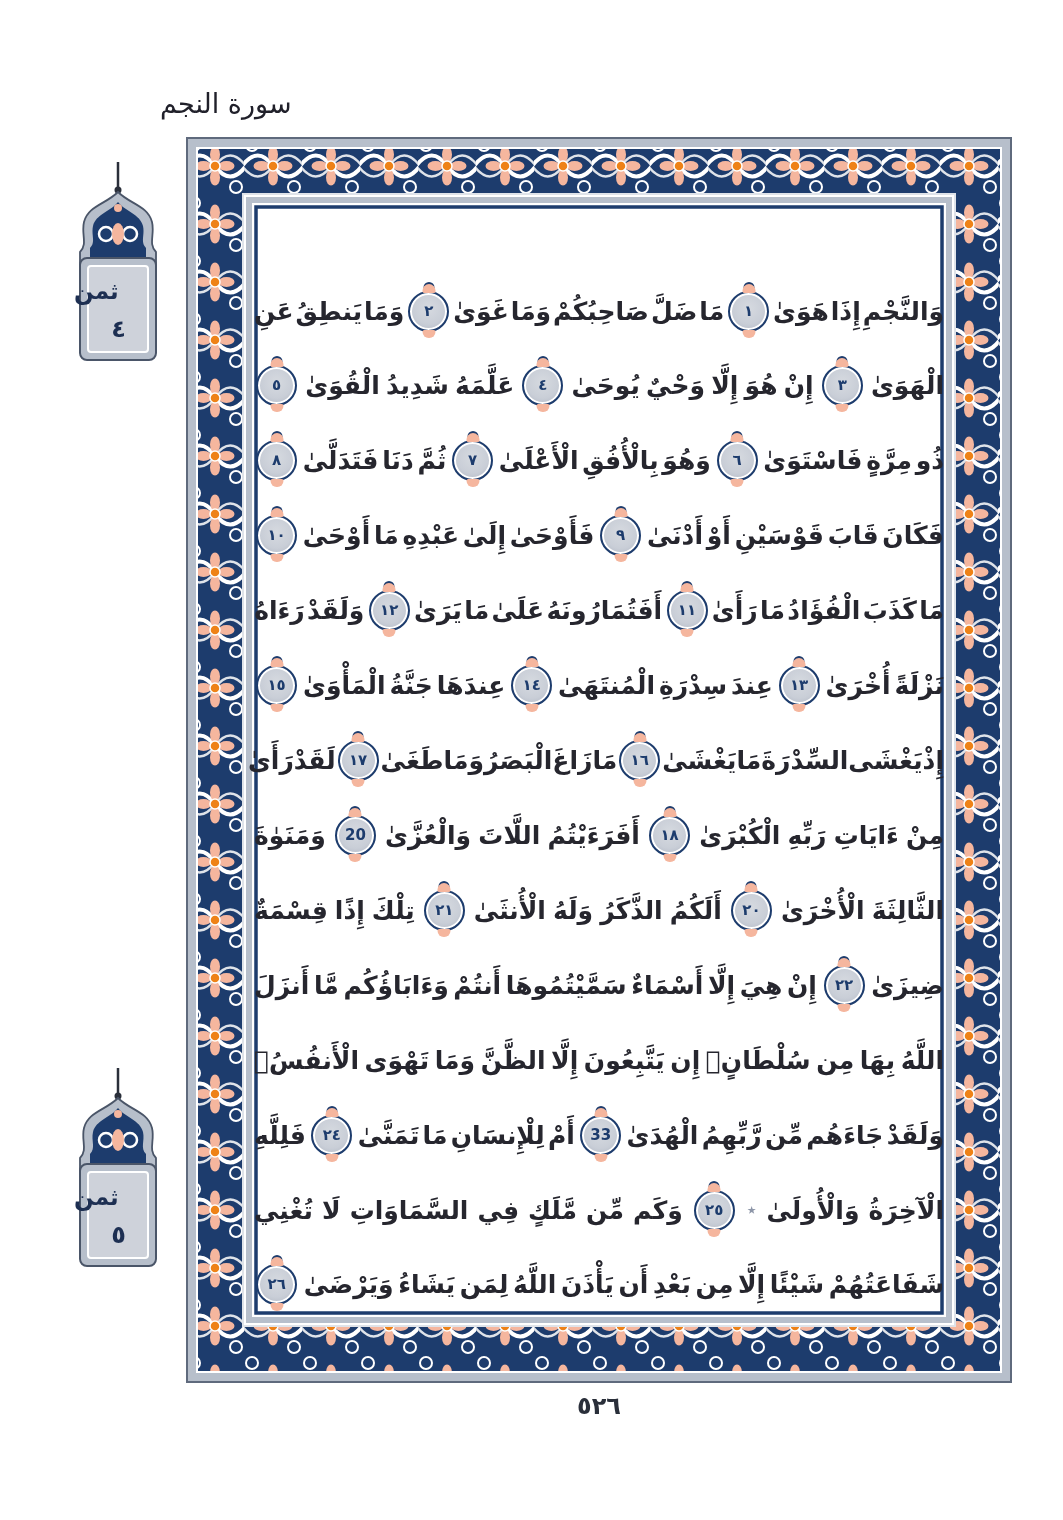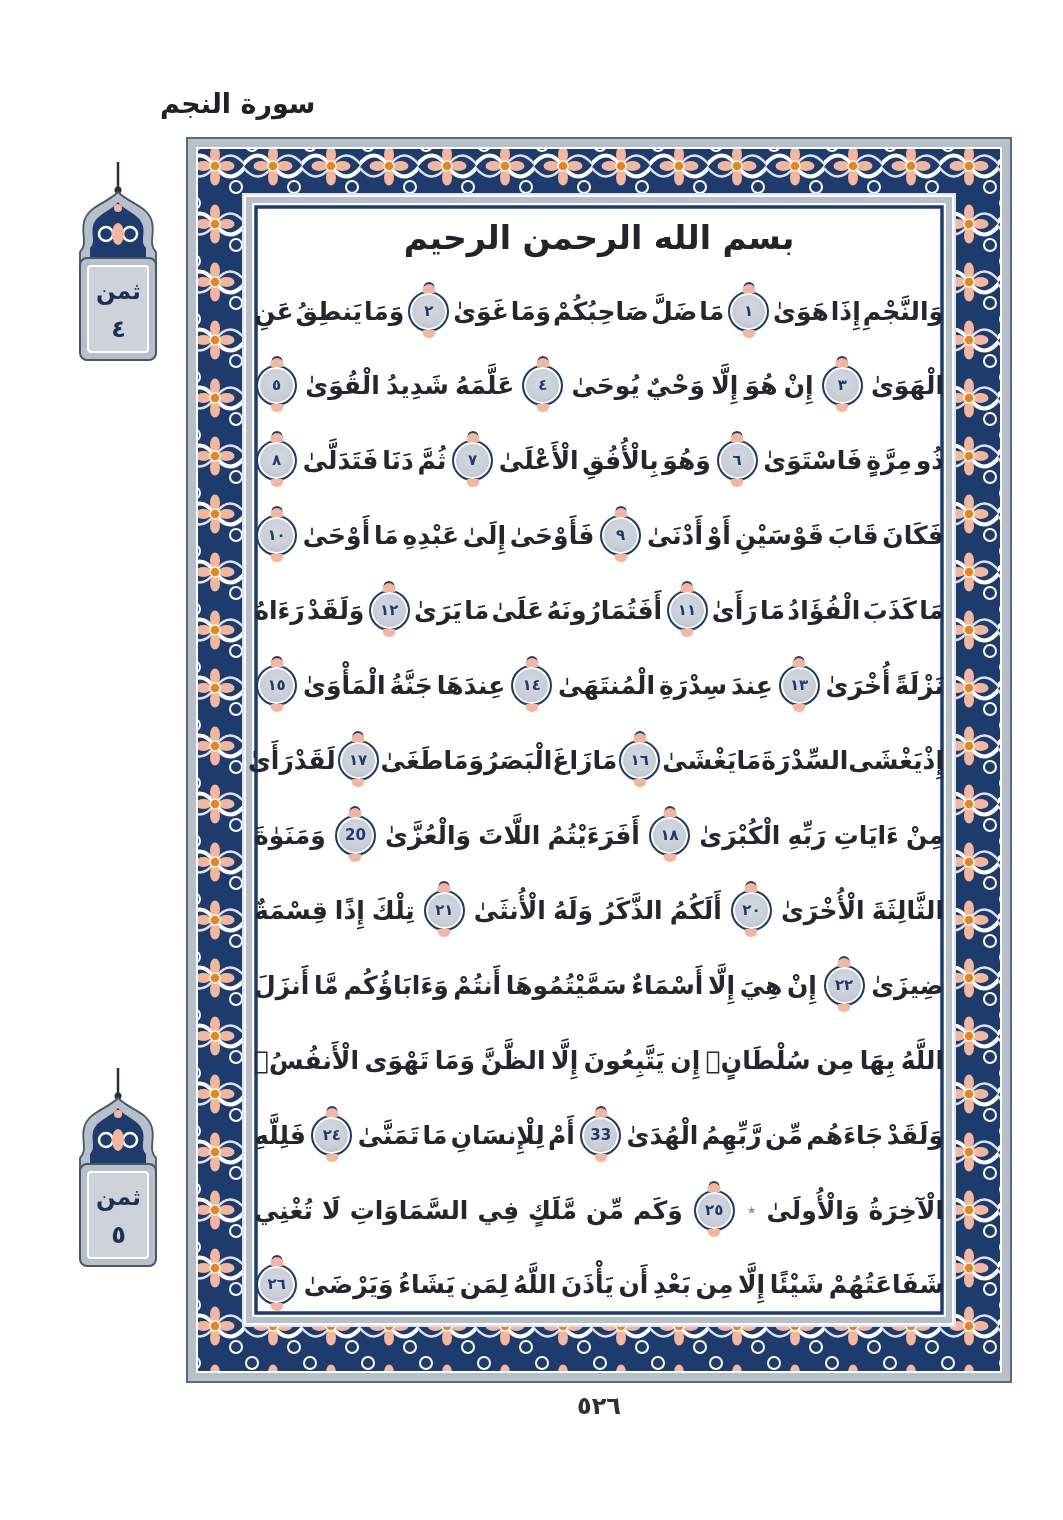--- a/index.html
+++ b/index.html
@@ -1,20 +1,20 @@
 <!DOCTYPE html>
 <html lang="ar" dir="rtl"><head>
 <meta charset="utf-8">
 <style>
   html,body{margin:0;padding:0;background:#ffffff;}
   body{font-family:"DejaVu Sans", sans-serif; color:#2b2b31;}
   .page{position:relative;width:1063px;height:1520px;background:#ffffff;overflow:hidden;direction:rtl;}
 
   
-  .hdr{position:absolute;font-weight:bold;color:#20202a;white-space:nowrap;}
+  .hdr{position:absolute;font-weight:normal;color:#20202a;white-space:nowrap;}
   .hdr-right{top:72px;right:12px;font-size:29px;}
   .hdr-left{top:88px;left:160px;font-size:27px;}
 
   
   .frame{position:absolute;left:186px;top:137px;}
 
   
   .textarea{position:absolute;left:250px;top:200px;width:698px;height:1122px;direction:rtl;}
   .basmala{height:72px;line-height:76px;text-align:center;font-size:33px;font-weight:bold;color:#23232b;letter-spacing:1px;}
   .lines{position:absolute;left:4px;top:74px;width:690px;height:1048px;display:flex;flex-direction:column;justify-content:space-between;}
@@ -29,21 +29,21 @@
   .ayah::before{content:"";position:absolute;top:-9px;left:50%;transform:translateX(-50%);
         width:13px;height:9px;background:#f5b69e;border-radius:7px 7px 2px 2px;
         box-shadow:0 -3px 0 -1px #1d3c6d;}
   .ayah::after{content:"";position:absolute;bottom:-8px;left:50%;transform:translateX(-50%);
         width:13px;height:8px;background:#f5b69e;border-radius:2px 2px 7px 7px;}
   .anum{font-size:15px;font-weight:bold;color:#1d3c6d;line-height:1;}
   .hizb{flex:0 0 auto;font-size:18px;color:#8d96a8;margin:0 1px;}
 
   
   .marker{position:absolute;width:105px;height:205px;}
-  .marker .mlabel{position:absolute;left:0;top:118px;width:100%;text-align:center;font-size:23px;font-weight:bold;color:#1d2f52;}
+  .marker .mlabel{position:absolute;left:8px;top:118px;width:100%;text-align:left;font-size:23px;font-weight:bold;color:#1d2f52;}
   .marker .mvalue{position:absolute;left:0;top:155px;width:100%;text-align:center;font-size:24px;font-weight:bold;color:#1d2f52;}
   .marker-1{left:66px;top:160px;}
   .marker-2{left:66px;top:1066px;}
 
   
   .pagenum{position:absolute;left:186px;top:1392px;width:826px;text-align:center;font-size:24px;font-weight:bold;color:#2a2f3a;}
 </style>
 </head>
 <body>
 
@@ -68,21 +68,20 @@
     </defs>
     <rect x="1" y="1" width="824" height="1244" fill="#ffffff" stroke="#5f6a7d" stroke-width="2"></rect>
     <rect x="6" y="6" width="814" height="1234" fill="none" stroke="#b7bfcb" stroke-width="8"></rect>
     <rect x="11" y="11" width="804" height="1224" fill="url(#bdr)" stroke="#ffffff" stroke-width="2"></rect>
     <rect x="57" y="57" width="712" height="1132" fill="#ffffff" stroke="#dfe3e9" stroke-width="2"></rect>
     <rect x="63" y="63" width="700" height="1120" fill="none" stroke="#b7bfcb" stroke-width="6"></rect>
     <rect x="70" y="70" width="686" height="1106" fill="none" stroke="#1d3c6d" stroke-width="3.5"></rect>
   </svg>
 
   <div class="textarea">
-    <div class="basmala">بسم الله الرحمن الرحيم</div>
     <div class="lines">
         <div class="qline">
           <span class="w">وَالنَّجْمِ</span>
           <span class="w">إِذَا</span>
           <span class="w">هَوَىٰ</span>
           <span class="ayah">
             <span class="anum">١</span>
           </span>
           <span class="w">مَا</span>
           <span class="w">ضَلَّ</span>

